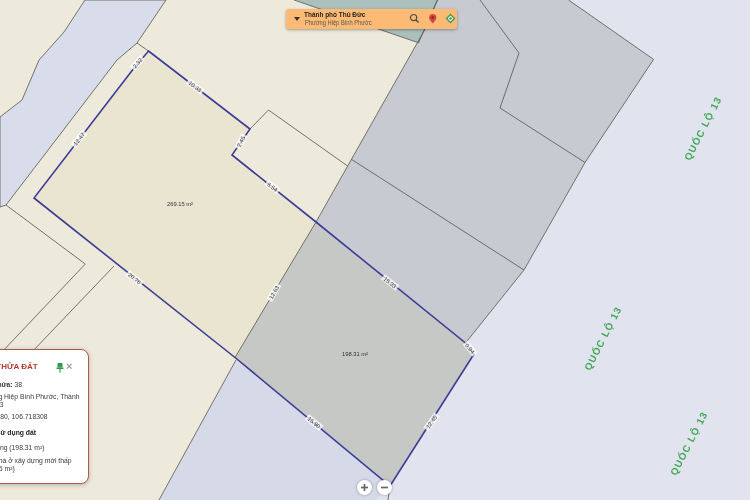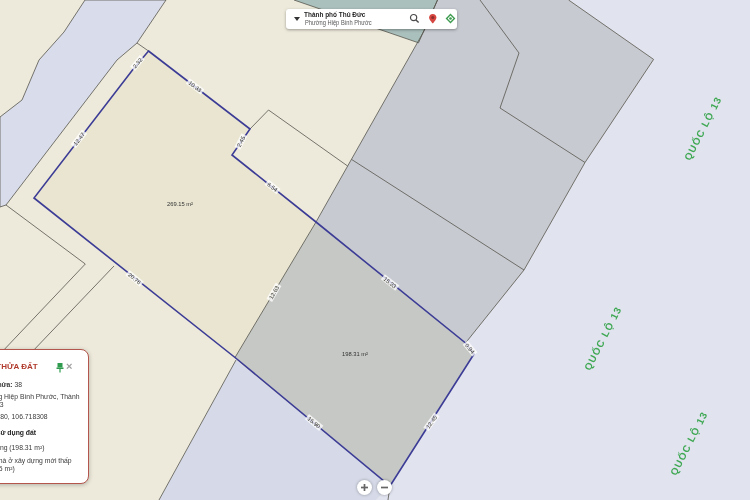--- a/index.html
+++ b/index.html
@@ -2,21 +2,21 @@
 <html><head>
 <meta charset="utf-8">
 <style>
   html,body{margin:0;padding:0;}
   body{font-family:"Liberation Sans", sans-serif;}
   #stage{position:relative;width:750px;height:500px;overflow:hidden;background:#EDEADB;}
   #map{position:absolute;left:0;top:0;}
   .panel{position:absolute;left:-75px;top:349px;width:162px;height:133px;background:#fff;
      border:1.2px solid #B3574E;border-radius:8px;box-shadow:0 1px 4px rgba(0,0,0,.25);}
   .pline{position:absolute;white-space:nowrap;color:#3a3a3a;font-size:6.8px;line-height:8px;}
-  .sbar{position:absolute;left:286px;top:9px;width:171px;height:19.5px;background:#ffffff;border-radius:3px;
+  .sbar{position:absolute;left:286px;top:9px;width:171px;height:19.5px;background:#fdba74;border-radius:3px;
      box-shadow:0 1px 3px rgba(0,0,0,.35);}
   .zbtn{position:absolute;width:15px;height:15px;border-radius:50%;background:#fff;box-shadow:0 0 3px rgba(0,0,0,.35);}
 </style>
 </head>
 <body>
 <div id="stage">
 <svg id="map" width="750" height="500" viewBox="0 0 750 500">
 
   <rect x="0" y="0" width="750" height="500" fill="#EDEADB"></rect>
 

